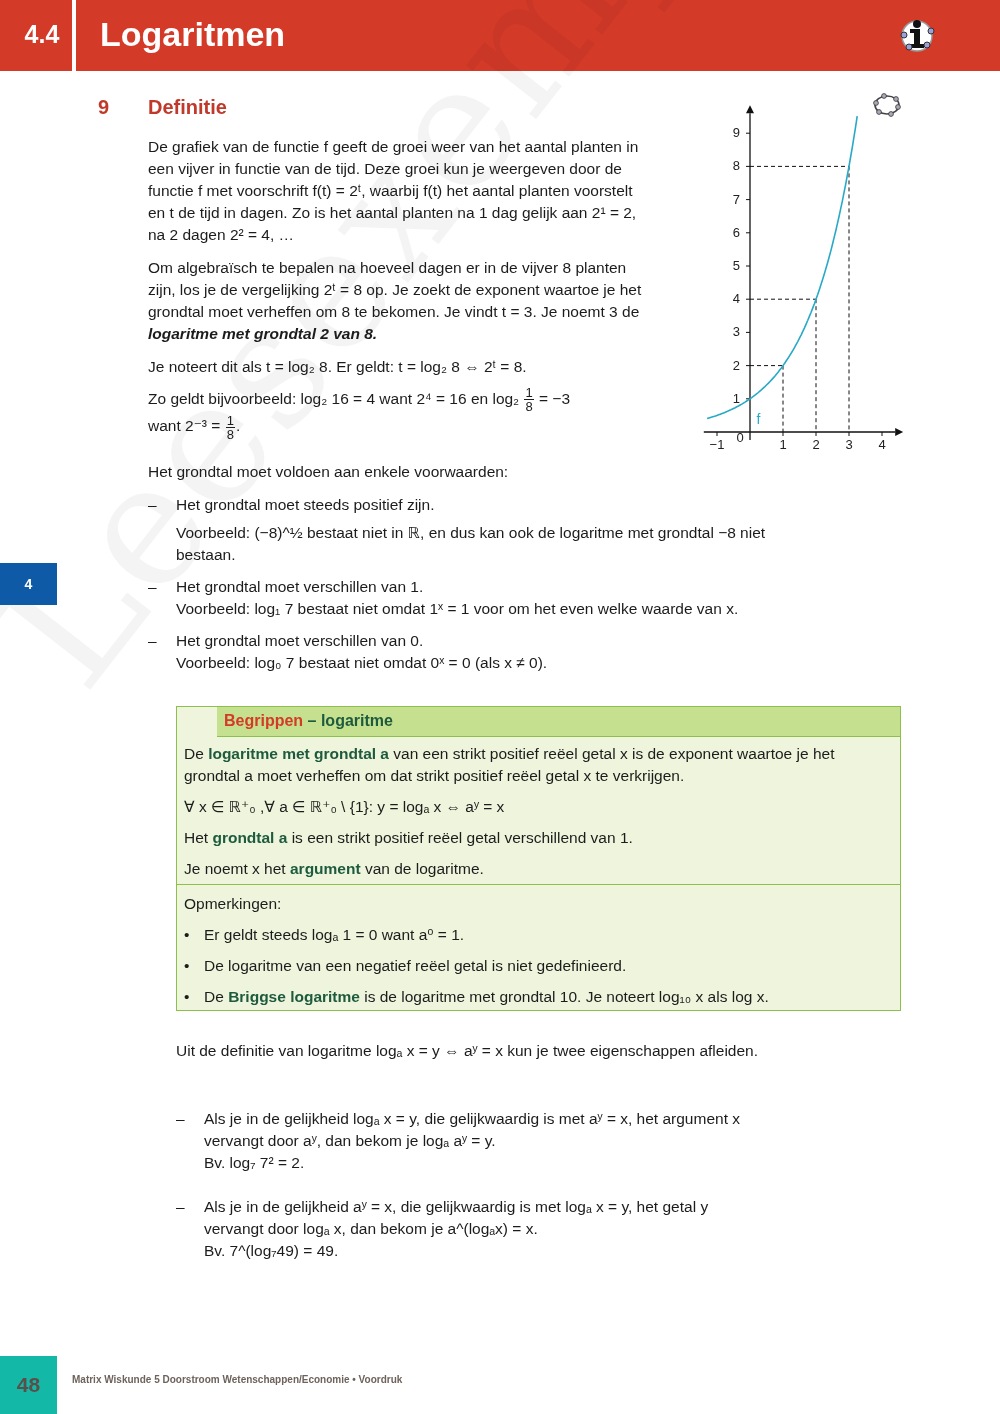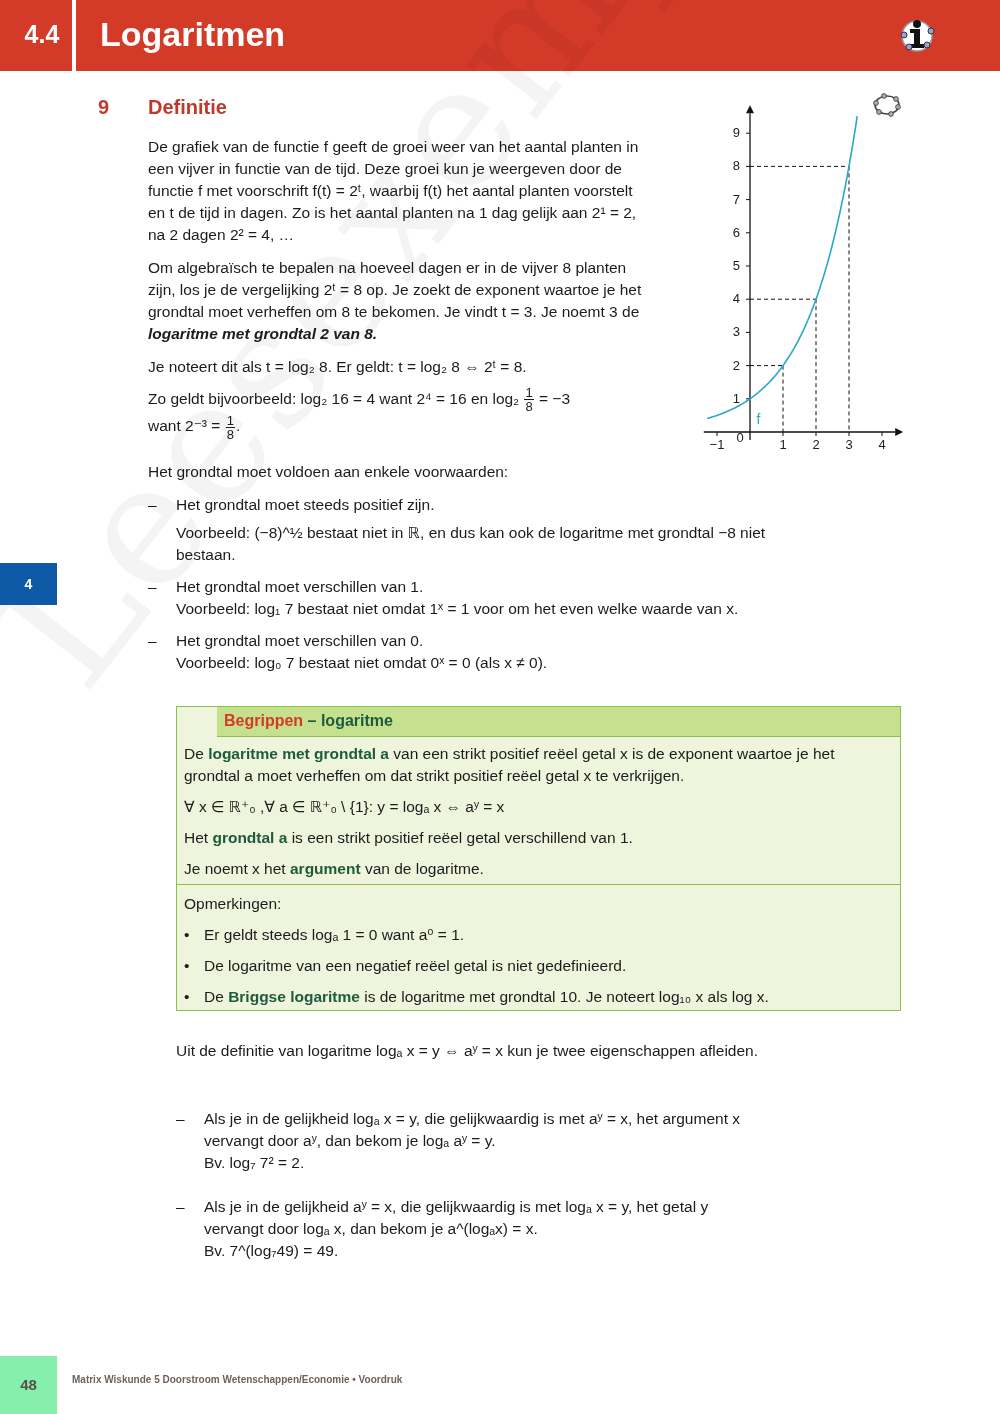--- a/index.html
+++ b/index.html
@@ -52,21 +52,21 @@
   .opm { padding: 8px 7px 0 7px; line-height: 22px; }
   .opm .row { margin-bottom: 9px; }
   .opm .bullet { display: inline-block; width: 20px; }
 
   .para-6 { top: 1040px; width: 590px; }
   .prop-list { position: absolute; left: 176px; top: 1108px; width: 580px; }
   .prop-item { position: relative; padding-left: 28px; line-height: 22px; margin-bottom: 22px; }
   .prop-item .dash { position: absolute; left: 0; top: 0; }
 
   
-  .footer-num { position: absolute; left: 0; top: 1356px; width: 57px; height: 58px; background: #86efac; color: #5a4f4a; font-weight: bold; font-size: 15px; text-align: center; line-height: 58px; }
+  .footer-num { position: absolute; left: 0; top: 1356px; width: 57px; height: 58px; background: #14b8a6; color: #5a4f4a; font-weight: bold; font-size: 21px; text-align: center; line-height: 58px; }
   .footer-text { position: absolute; left: 72px; top: 1374px; color: #6e625c; font-weight: bold; font-size: 10px; }
 
   
   .chart { position: absolute; left: 690px; top: 105px; width: 220px; height: 360px; }
   .chart svg { overflow: visible; }
   .chart text { font-family: "Liberation Sans", sans-serif; font-size: 13px; fill: #222; }
 </style>
 </head>
 <body>
 

